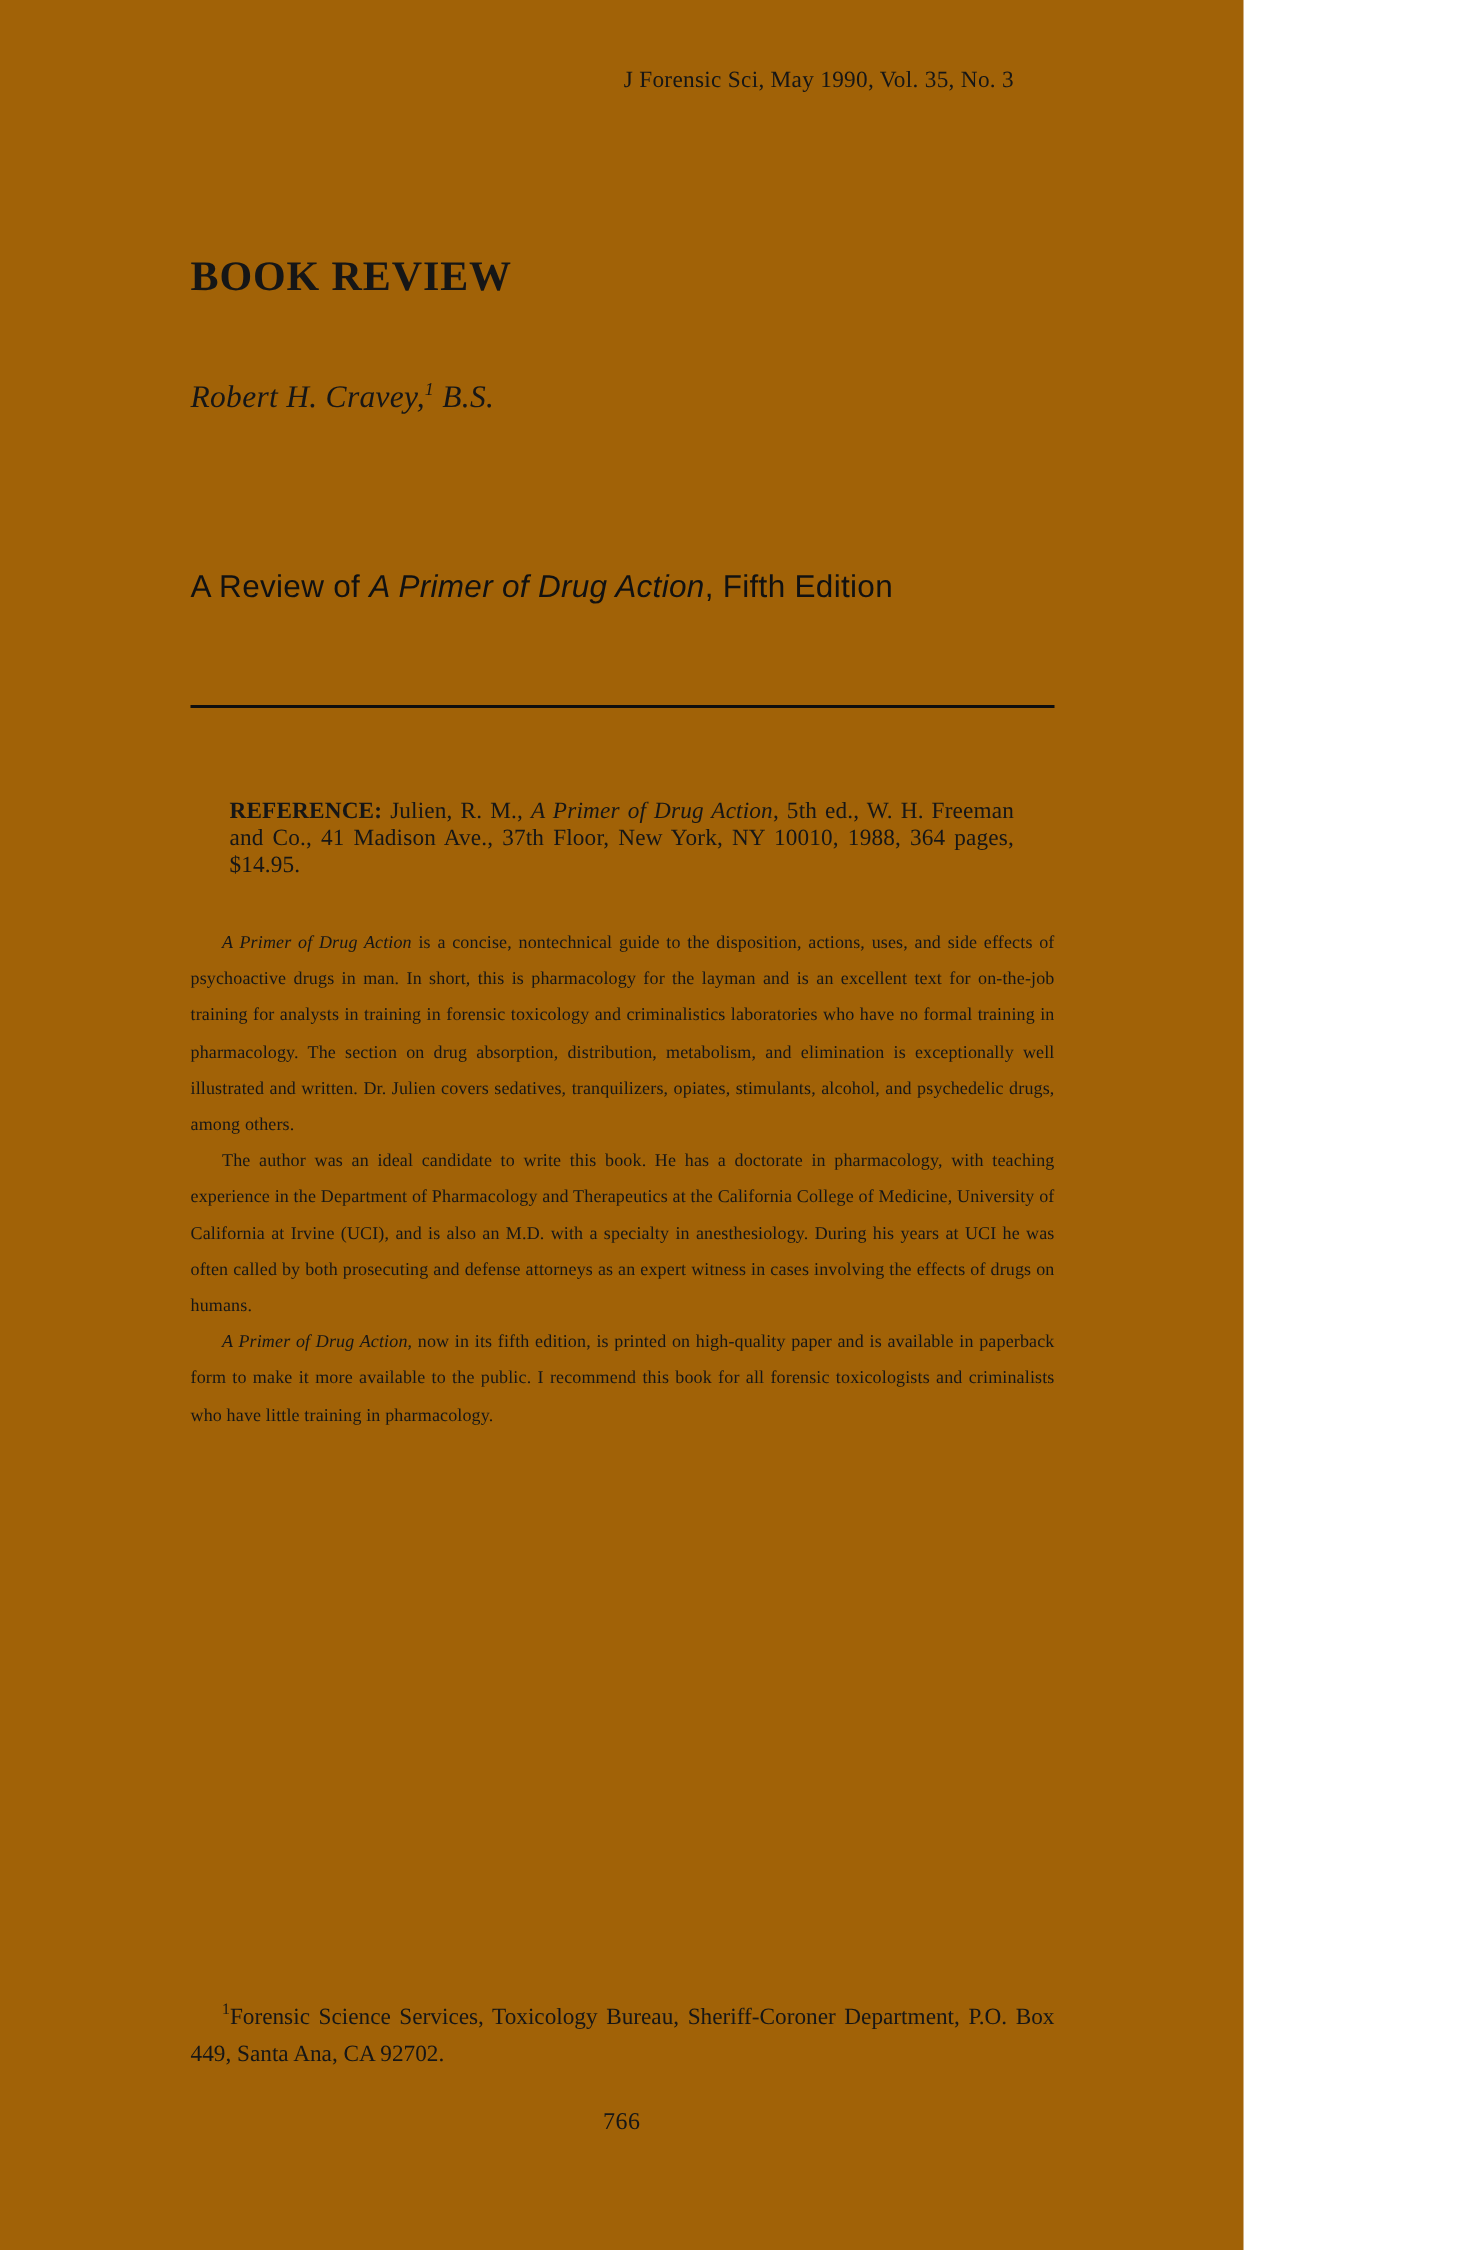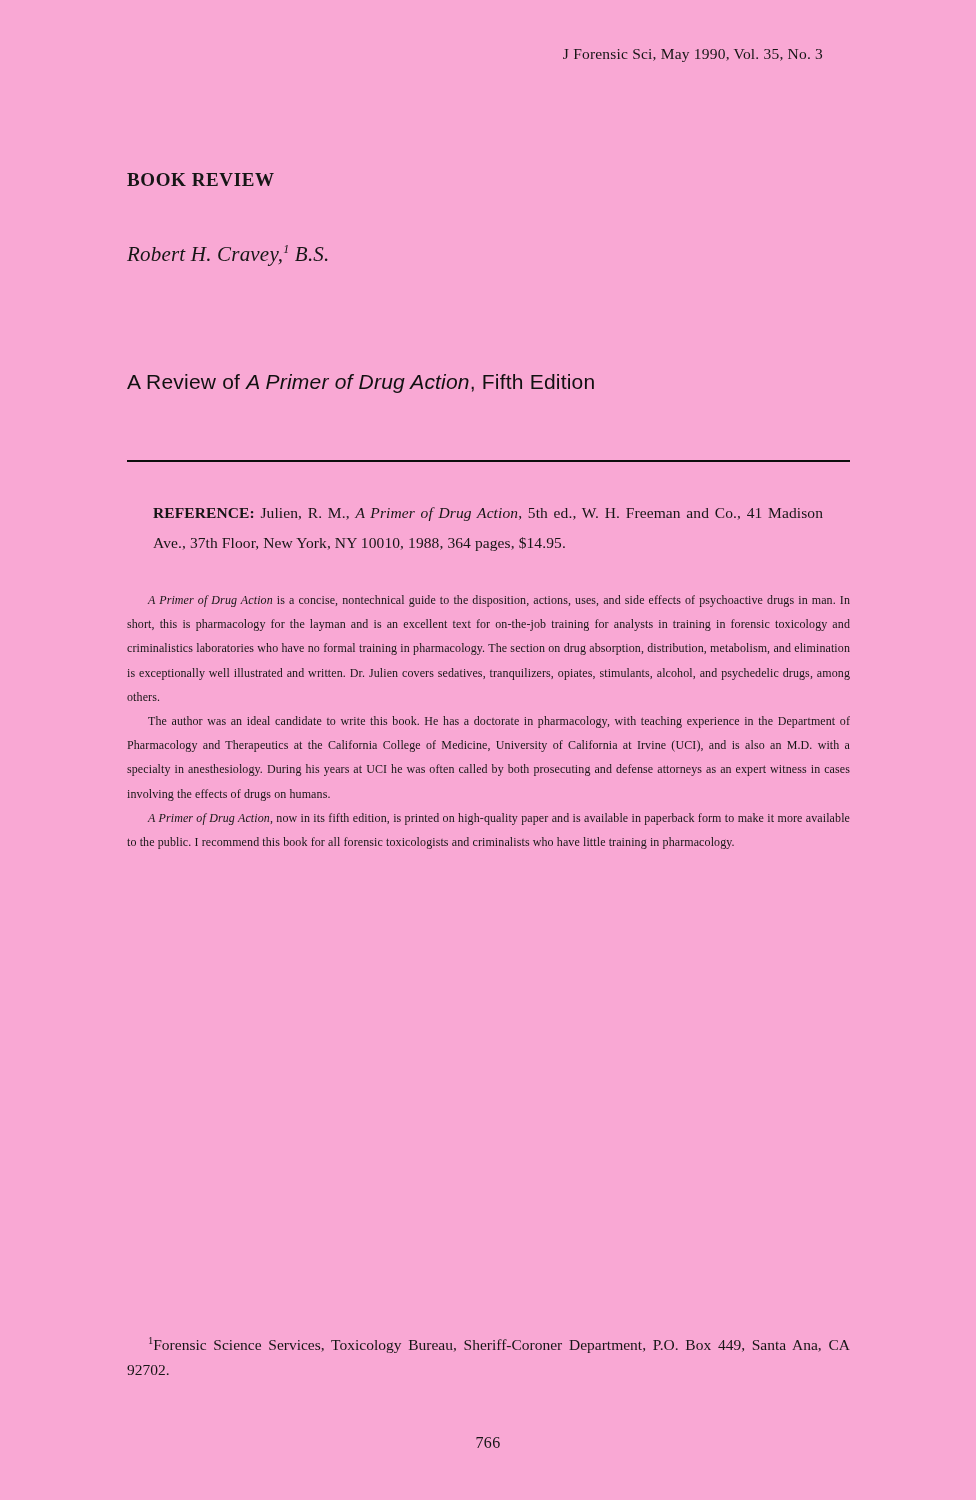--- a/index.html
+++ b/index.html
@@ -6,36 +6,36 @@
   html, body { background: #ffffff; }
   body {
     width: 976px; height: 1500px;
     position: relative;
     font-family: "Liberation Serif", serif;
     color: #161616;
     overflow: hidden;
   }
   .page {
     position: relative;
-    width: 976px; height: 1500px;
+    width: 829px; height: 1500px;
     padding: 0 126px 0 127px;
-    background: #f9a8d4;
+    background: #a16207;
     overflow: hidden;
   }
   .journal-header {
     padding-top: 45px;
     padding-right: 27px;
     text-align: right;
     font-size: 15.5px;
     letter-spacing: 0.2px;
   }
   .section-heading {
     margin-top: 106px;
     font-family: "Liberation Serif", serif;
-    font-size: 19px;
+    font-size: 28px;
     font-weight: bold;
     letter-spacing: 0.6px;
   }
   .author-line {
     margin-top: 51px;
     font-size: 21px;
     font-style: italic;
     letter-spacing: 0.2px;
   }
   .author-line sup {
@@ -52,24 +52,24 @@
     color: #111;
   }
   .review-title em { font-style: italic; }
   .rule {
     margin-top: 66px;
     border: none;
     border-top: 2.5px solid #0e0e0e;
     width: 100%;
   }
   .reference {
-    margin-top: 36px;
+    margin-top: 60px;
     padding: 0 27px 0 26px;
     font-size: 15.5px;
-    line-height: 30px;
+    line-height: 18px;
     text-align: justify;
     letter-spacing: 0.1px;
   }
   .reference strong { font-weight: bold; }
   .reference em { font-style: italic; }
   .body-text { margin-top: 30px; }
   .body-text p {
     font-size: 12px;
     line-height: 24.2px;
     text-align: justify;
@@ -91,21 +91,20 @@
     line-height: 0;
     vertical-align: super;
   }
   .page-number {
     position: absolute;
     left: 0; right: 0;
     top: 1406px;
     text-align: center;
     font-size: 16px;
     letter-spacing: 0.3px;
-    margin-top: 28px;
   }
 </style>
 </head>
 <body>
 
 <div class="page">
 
   <div class="journal-header">J Forensic Sci, May 1990, Vol. 35, No. 3</div>
 
   <h1 class="section-heading">BOOK REVIEW</h1>

